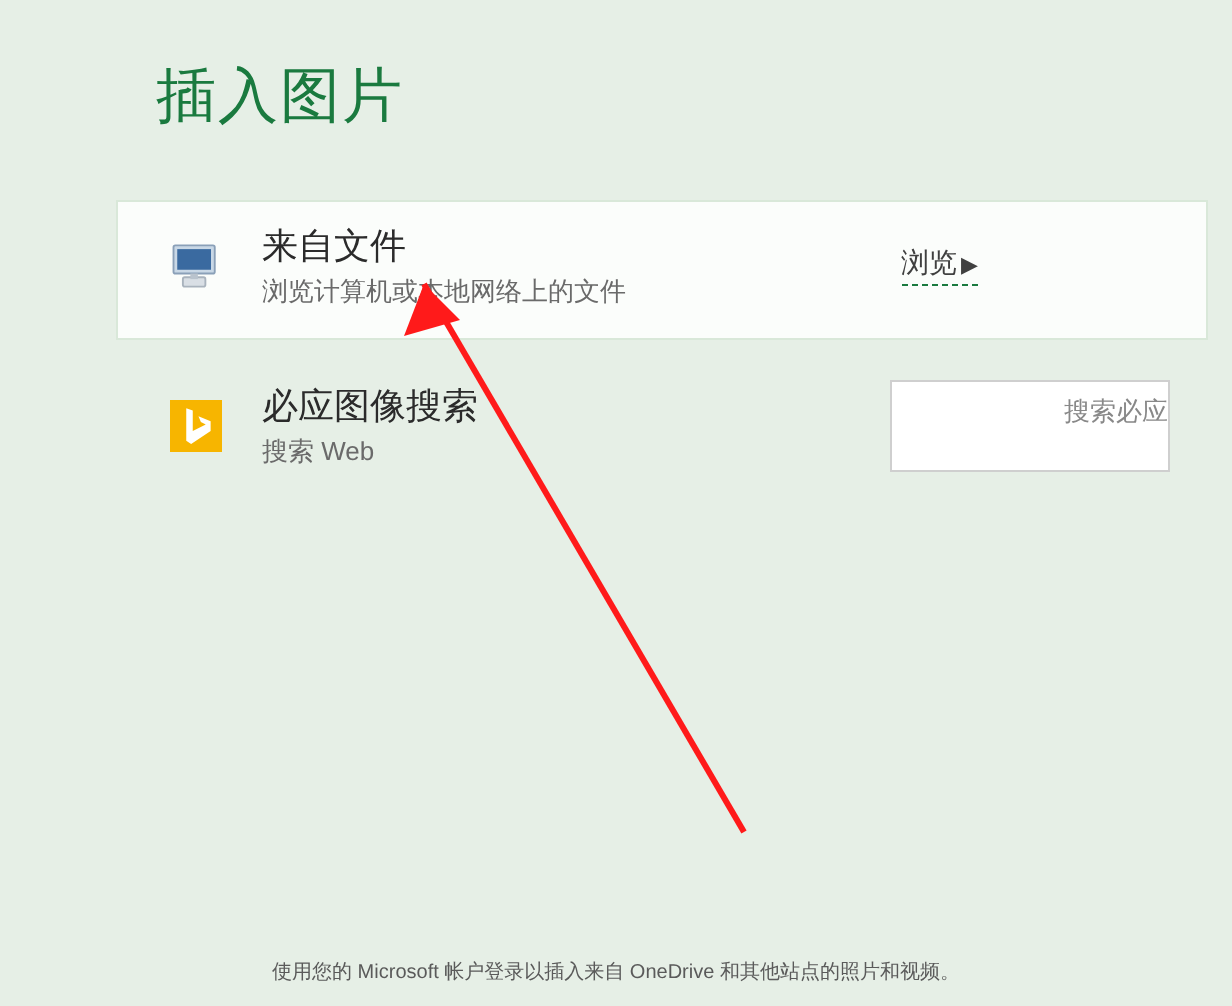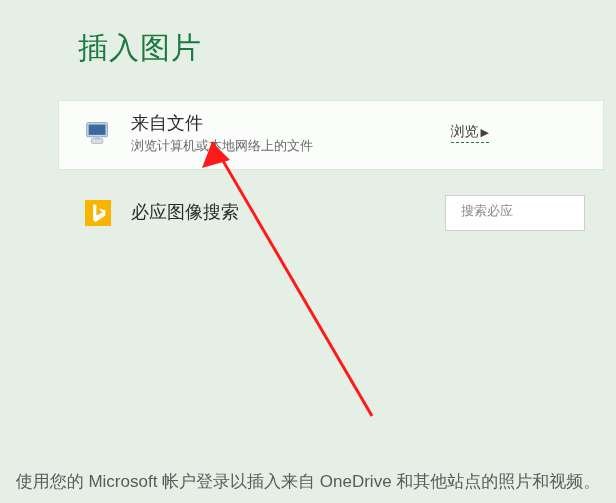--- a/index.html
+++ b/index.html
@@ -70,35 +70,35 @@
     cursor: pointer;
   }
   .browse-link .chev {
     font-size: 11px;
     margin-left: 2px;
   }
   .search-box {
     flex: 0 0 140px;
     border: 1px solid #cfcfcf;
     background: #ffffff;
-    height: 36px;
-    padding: 4px 15px;
+    height: 46px;
+    padding: 4px 0;
     font-size: 13px;
     color: #888;
     line-height: 22px;
-    text-align: left;
+    text-align: right;
     margin-right: 0;
   }
   .footer-text {
     position: absolute;
     bottom: 10px;
     left: 0;
     right: 0;
     text-align: center;
-    font-size: 17px;
+    font-size: 10px;
     color: #5a5a5a;
   }
   .red-arrow {
     position: absolute;
     left: 0; top: 0;
     width: 616px;
     height: 503px;
     pointer-events: none;
   }
 </style>
@@ -127,20 +127,21 @@
 
 <div class="option-card card-bing">
   <div class="option-icon">
     <svg viewBox="0 0 32 32" width="26" height="26">
       <rect x="0" y="0" width="32" height="32" fill="#f7b500"></rect>
       <path d="M10 5 L14 6.5 L14 19 L22 15 L19 13.5 L17.5 10 L25 13 L25 19 L13 27 L10 25 Z" fill="#ffffff"></path>
     </svg>
   </div>
   <div class="option-texts">
     <div class="option-title">必应图像搜索</div>
+    <div class="option-sub">搜索 Web</div>
   </div>
   <div class="search-box">搜索必应</div>
 </div>
 
 <div class="footer-text">使用您的 Microsoft 帐户登录以插入来自 OneDrive 和其他站点的照片和视频。</div>
 
 <svg class="red-arrow">
   <defs></defs>
   <line x1="372" y1="416" x2="212" y2="142" stroke="#ff1a1a" stroke-width="3"></line>
   <polygon points="212,142 204,166 228,160" fill="#ff1a1a"></polygon>

